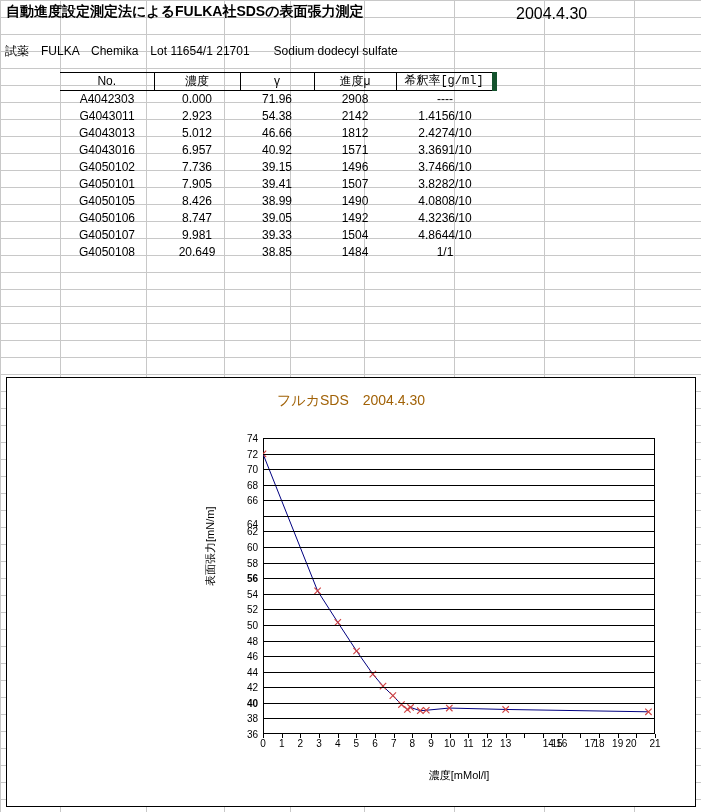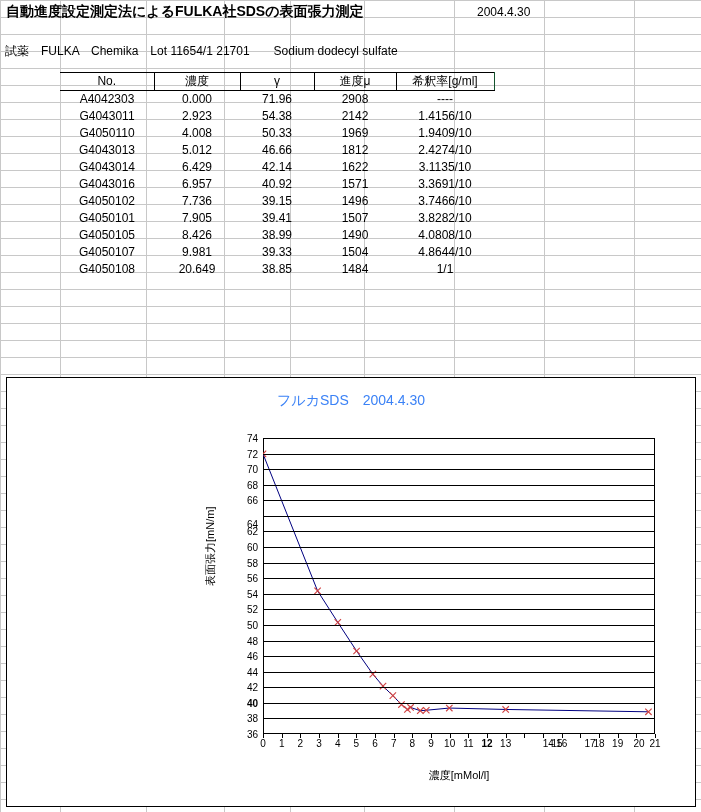--- a/index.html
+++ b/index.html
@@ -14,51 +14,51 @@
   }
   
   #grid{position:absolute;left:0;top:0;width:701px;height:812px;}
   .gl{position:absolute;background:#c8c8c8;}
   .gh{height:1px;left:0;width:701px;}
   .gv{width:1px;top:0;height:812px;}
 
   .cell{position:absolute;white-space:nowrap;}
 
   #title{left:6px;top:3px;font-size:14px;font-weight:bold;letter-spacing:0px;}
-  #date{left:477px;top:5px;font-size:12px;}
+  #date{left:516px;top:5px;font-size:16px;}
   #reagent{left:5px;top:43px;font-size:12px;}
 
   
   #table{position:absolute;left:60px;top:72px;border-collapse:collapse;}
   #table th,#table td{
     font-size:12px;
     font-weight:normal;
     padding:0 4px;
     height:17px;
     line-height:17px;
     text-align:center;
     white-space:nowrap;
   }
   #table thead th{border-top:1px solid #000;border-bottom:1px solid #000;}
   #table thead th.sep{border-left:1px solid #000;}
-  #table thead th:last-child{border-right:1px solid #14532d;}
+  #table thead th:last-child{border-right:5px solid #14532d;font-family:Liberation Mono, monospace;}
   #table td.c0{width:86px;}
   #table td.c1{width:78px;}
   #table td.c2{width:66px;}
   #table td.c3{width:74px;}
   #table td.c4{width:90px;}
 
   
   #chartbox{
     position:absolute;left:6px;top:377px;width:688px;height:428px;
     border:1px solid #000;background:#fff;
   }
   #charttitle{
     position:absolute;left:0;top:14px;width:100%;text-align:center;
-    font-size:14px;color:#3b82f6;
+    font-size:14px;color:#a16207;
   }
   
   #plot{position:absolute;left:256px;top:60px;width:392px;height:296px;}
   #plotframe{position:absolute;left:0;top:0;width:100%;height:100%;border:1px solid #000;box-sizing:border-box;}
   .hline{position:absolute;left:0;width:100%;height:1px;background:#000;}
   .ytick{position:absolute;right:100%;margin-right:5px;transform:translateY(-50%);font-size:10px;white-space:nowrap;}
   .xtick{position:absolute;top:100%;margin-top:4px;transform:translateX(-50%);font-size:10px;}
   .xtickmark{position:absolute;top:100%;width:1px;height:4px;background:#000;}
   #ylabel{
     position:absolute;left:196px;top:208px;
@@ -154,41 +154,27 @@
         <td class="c4">----</td>
       </tr>
       <tr>
         <td class="c0">G4043011</td>
         <td class="c1">2.923</td>
         <td class="c2">54.38</td>
         <td class="c3">2142</td>
         <td class="c4">1.4156/10</td>
       </tr>
       <tr>
-        <td class="c0">G4050110</td>
-        <td class="c1">4.008</td>
-        <td class="c2">50.33</td>
-        <td class="c3">1969</td>
-        <td class="c4">1.9409/10</td>
-      </tr>
-      <tr>
         <td class="c0">G4043013</td>
         <td class="c1">5.012</td>
         <td class="c2">46.66</td>
         <td class="c3">1812</td>
         <td class="c4">2.4274/10</td>
       </tr>
       <tr>
-        <td class="c0">G4043014</td>
-        <td class="c1">6.429</td>
-        <td class="c2">42.14</td>
-        <td class="c3">1622</td>
-        <td class="c4">3.1135/10</td>
-      </tr>
-      <tr>
         <td class="c0">G4043016</td>
         <td class="c1">6.957</td>
         <td class="c2">40.92</td>
         <td class="c3">1571</td>
         <td class="c4">3.3691/10</td>
       </tr>
       <tr>
         <td class="c0">G4050102</td>
         <td class="c1">7.736</td>
         <td class="c2">39.15</td>
@@ -201,20 +187,27 @@
         <td class="c2">39.41</td>
         <td class="c3">1507</td>
         <td class="c4">3.8282/10</td>
       </tr>
       <tr>
         <td class="c0">G4050105</td>
         <td class="c1">8.426</td>
         <td class="c2">38.99</td>
         <td class="c3">1490</td>
         <td class="c4">4.0808/10</td>
+      </tr>
+      <tr>
+        <td class="c0">G4050106</td>
+        <td class="c1">8.747</td>
+        <td class="c2">39.05</td>
+        <td class="c3">1492</td>
+        <td class="c4">4.3236/10</td>
       </tr>
       <tr>
         <td class="c0">G4050107</td>
         <td class="c1">9.981</td>
         <td class="c2">39.33</td>
         <td class="c3">1504</td>
         <td class="c4">4.8644/10</td>
       </tr>
       <tr>
         <td class="c0">G4050108</td>
@@ -308,21 +301,21 @@
       <div class="ytick" style="top: 218.105px;">46</div>
       <div class="hline" style="top: 203px;"></div>
       <div class="ytick" style="top: 202.526px;">48</div>
       <div class="hline" style="top: 187px;"></div>
       <div class="ytick" style="top: 186.947px;">50</div>
       <div class="hline" style="top: 171px;"></div>
       <div class="ytick" style="top: 171.368px;">52</div>
       <div class="hline" style="top: 156px;"></div>
       <div class="ytick" style="top: 155.789px;">54</div>
       <div class="hline" style="top: 140px;"></div>
-      <div class="ytick" style="top: 140.211px;">56</div>
+      <div class="ytick" style="top: 140.211px; font-weight: bold;">56</div>
       <div class="hline" style="top: 125px;"></div>
       <div class="ytick" style="top: 124.632px;">58</div>
       <div class="hline" style="top: 109px;"></div>
       <div class="ytick" style="top: 109.053px;">60</div>
       <div class="hline" style="top: 93px;"></div>
       <div class="ytick" style="top: 93.4737px;">62</div>
       <div class="hline" style="top: 78px;"></div>
       <div class="ytick" style="top: 86px;">64</div>
       <div class="hline" style="top: 62px;"></div>
       <div class="ytick" style="top: 62.3158px;">66</div>
@@ -350,34 +343,34 @@
       <div class="xtick" style="left: 130.667px;">7</div>
       <div class="xtickmark" style="left: 131px;"></div>
       <div class="xtick" style="left: 149.333px;">8</div>
       <div class="xtickmark" style="left: 149px;"></div>
       <div class="xtick" style="left: 168px;">9</div>
       <div class="xtickmark" style="left: 168px;"></div>
       <div class="xtick" style="left: 186.667px;">10</div>
       <div class="xtickmark" style="left: 187px;"></div>
       <div class="xtick" style="left: 205.333px;">11</div>
       <div class="xtickmark" style="left: 205px;"></div>
-      <div class="xtick" style="left: 224px; font-weight: bold;">12</div>
+      <div class="xtick" style="left: 224px;">12</div>
       <div class="xtickmark" style="left: 224px;"></div>
       <div class="xtick" style="left: 242.667px;">13</div>
       <div class="xtickmark" style="left: 243px;"></div>
       <div class="xtick" style="left: 261.333px; margin-left: 24px;">14</div>
       <div class="xtickmark" style="left: 261px;"></div>
       <div class="xtick" style="left: 294px;">15</div>
       <div class="xtickmark" style="left: 280px;"></div>
       <div class="xtick" style="left: 298.667px;">16</div>
       <div class="xtickmark" style="left: 299px;"></div>
       <div class="xtick" style="left: 327px;">17</div>
       <div class="xtickmark" style="left: 317px;"></div>
       <div class="xtick" style="left: 336px;">18</div>
       <div class="xtickmark" style="left: 336px;"></div>
       <div class="xtick" style="left: 354.667px;">19</div>
       <div class="xtickmark" style="left: 355px;"></div>
-      <div class="xtick" style="left: 376px; text-align: right;">20</div>
+      <div class="xtick" style="left: 368px; text-align: right;">20</div>
       <div class="xtickmark" style="left: 373px;"></div>
       <div class="xtick" style="left: 392px;">21</div>
       <div class="xtickmark" style="left: 392px;"></div>
     </div>
 </div>
 
 </body></html>

